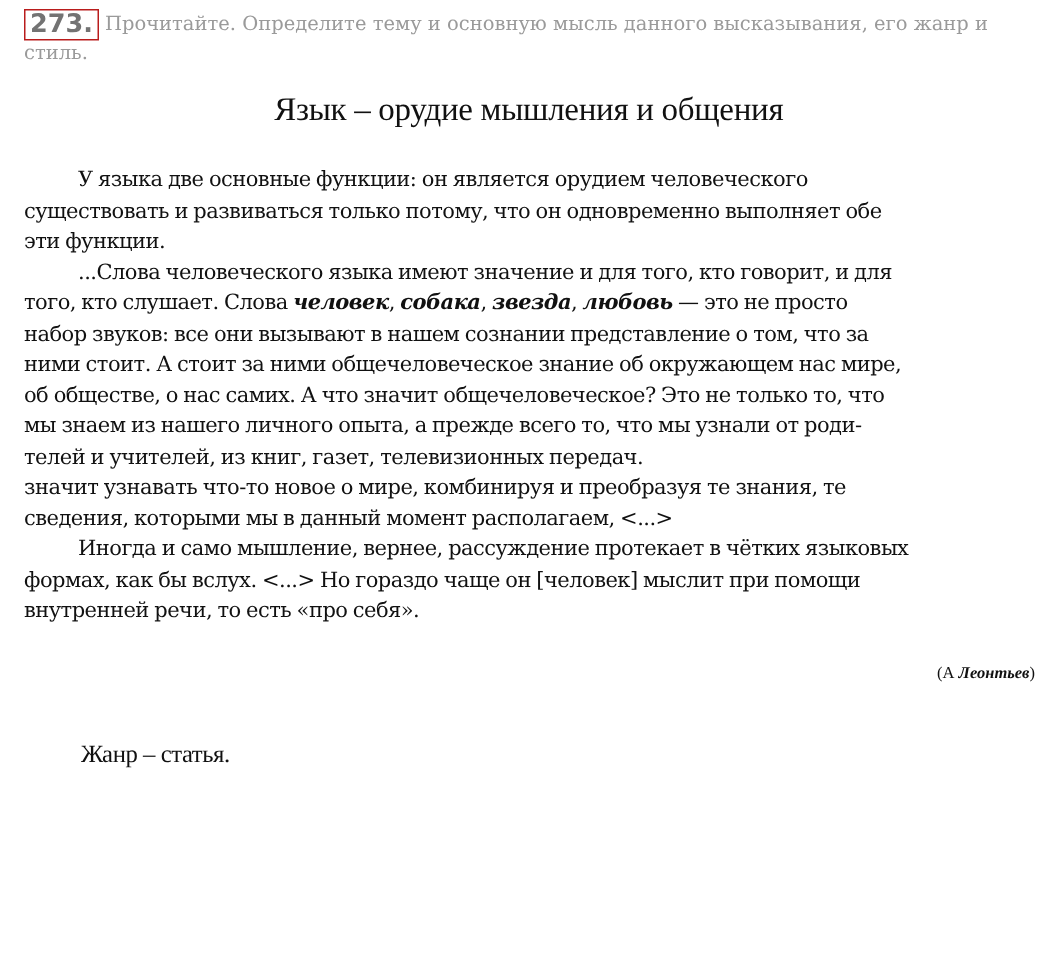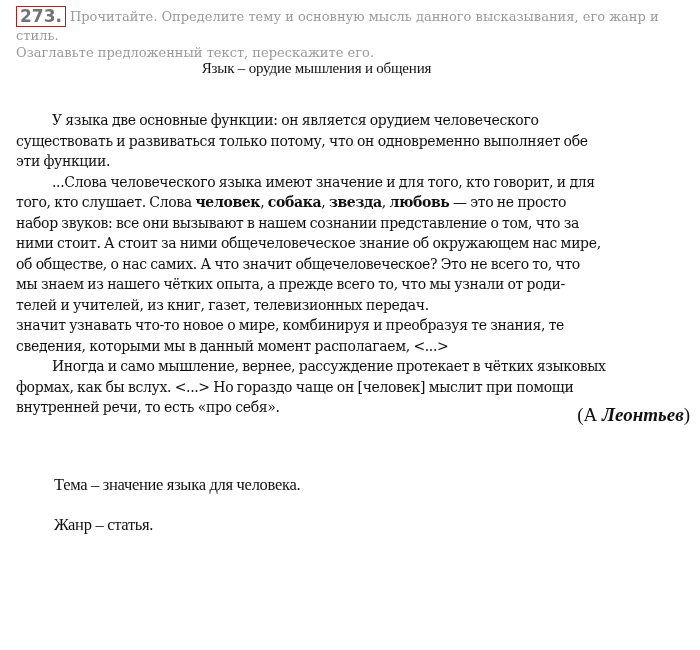--- a/index.html
+++ b/index.html
@@ -41,22 +41,23 @@
       display: block;
       margin-top: -1px;
     }
     .text-title {
       position: absolute;
       left: 0;
       top: 60px;
       width: 633px;
       text-align: center;
       font-family: "Liberation Serif", serif;
-      font-size: 15px;
+      font-size: 22px;
       letter-spacing: -0.2px;
+      padding-left: 36px;
     }
     .source-text {
       position: absolute;
       left: 16px;
       top: 110px;
       width: 675px;
       font-family: "DejaVu Serif", "Liberation Serif", serif;
       font-size: 14px;
       line-height: 20.5px;
       letter-spacing: -0.35px;
@@ -64,27 +65,28 @@
     }
     .source-text .line {
       display: block;
       white-space: nowrap;
     }
     .source-text .indent {
       padding-left: 36px;
     }
     .source-text b {
       font-weight: bold;
+      font-style: italic;
     }
     .attribution {
       position: absolute;
       right: 10px;
-      top: 404px;
+      top: 443px;
       font-family: "Liberation Serif", serif;
-      font-size: 19px;
+      font-size: 11px;
     }
     .attribution b {
       font-style: italic;
       font-weight: bold;
     }
     .answers {
       position: absolute;
       left: 10px;
       top: 474px;
       width: 680px;
@@ -103,47 +105,43 @@
     .answers .line {
       display: block;
       white-space: nowrap;
     }
   </style>
 </head>
 <body>
 
 <div class="task-header">
   <span class="task-number">273.</span><span>Прочитайте. Определите тему и основную мысль данного высказывания, его жанр и стиль.</span>
-  <span class="task-line2">Озаглавьте предложенный текст, перескажите его.</span>
 </div>
 
 <div class="text-title">Язык – орудие мышления и общения</div>
 
 <div class="source-text">
   <span class="line indent">У языка две основные функции: он является орудием человеческого</span>
   <span class="line">существовать и развиваться только потому, что он одновременно выполняет обе</span>
   <span class="line">эти функции.</span>
   <span class="line indent">...Слова человеческого языка имеют значение и для того, кто говорит, и для</span>
   <span class="line"><span>того, кто слушает. Слова </span><b>человек</b><span>, </span><b>собака</b><span>, </span><b>звезда</b><span>, </span><b>любовь</b><span> — это не просто</span></span>
   <span class="line">набор звуков: все они вызывают в нашем сознании представление о том, что за</span>
   <span class="line">ними стоит. А стоит за ними общечеловеческое знание об окружающем нас мире,</span>
-  <span class="line">об обществе, о нас самих. А что значит общечеловеческое? Это не всего то, что</span>
-  <span class="line">мы знаем из нашего чётких опыта, а прежде всего то, что мы узнали от роди-</span>
+  <span class="line">об обществе, о нас самих. А что значит общечеловеческое? Это не только то, что</span>
+  <span class="line">мы знаем из нашего личного опыта, а прежде всего то, что мы узнали от роди-</span>
   <span class="line">телей и учителей, из книг, газет, телевизионных передач.</span>
   <span class="line">значит узнавать что-то новое о мире, комбинируя и преобразуя те знания, те</span>
   <span class="line">сведения, которыми мы в данный момент располагаем, &lt;...&gt;</span>
   <span class="line indent">Иногда и само мышление, вернее, рассуждение протекает в чётких языковых</span>
   <span class="line">формах, как бы вслух. &lt;...&gt; Но гораздо чаще он [человек] мыслит при помощи</span>
   <span class="line">внутренней речи, то есть «про себя».</span>
 </div>
 
 <div class="attribution"><span>(А </span><b>Леонтьев</b><span>)</span></div>
 
 <div class="answers">
   <span class="para">
-    <span class="line indent">Тема – значение языка для человека.</span>
-  </span>
-  <span class="para">
   </span>
   <span class="para">
     <span class="line indent">Жанр – статья.</span>
   </span>
 </div>
 
 </body></html>

